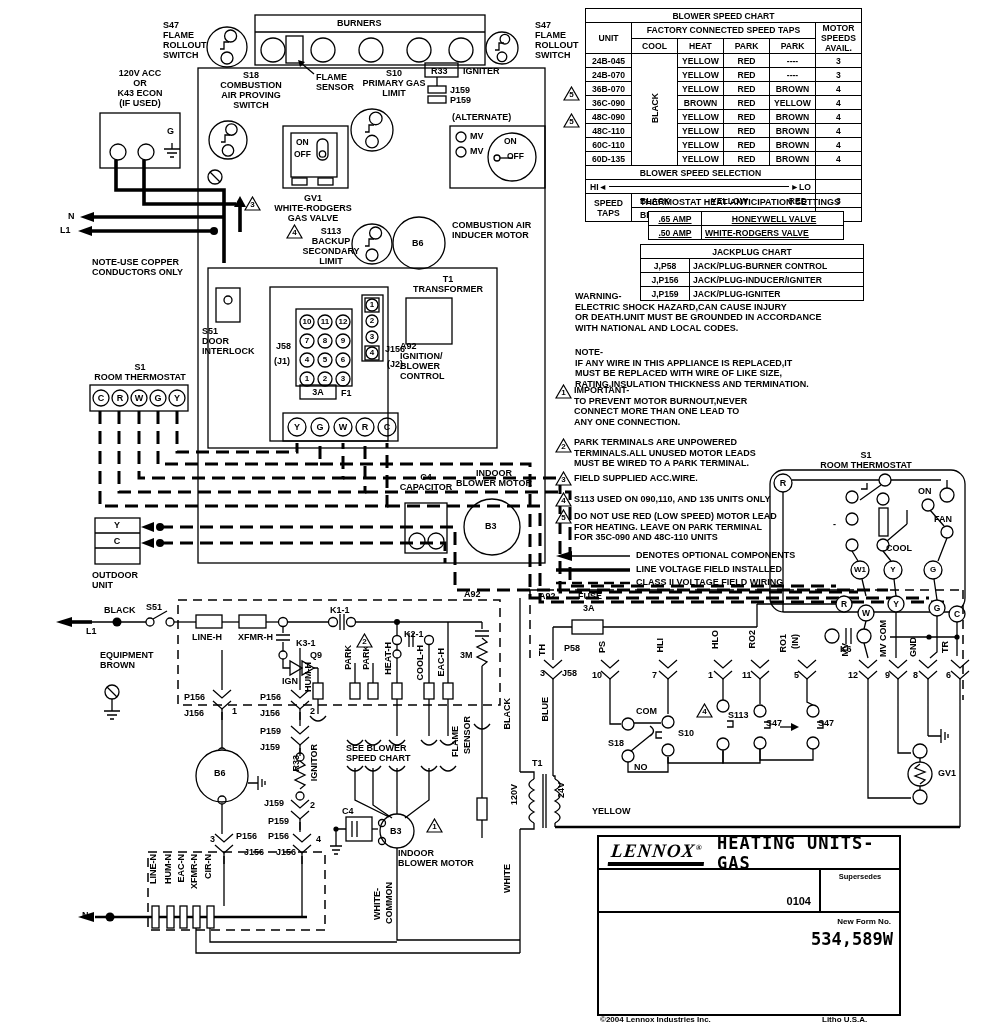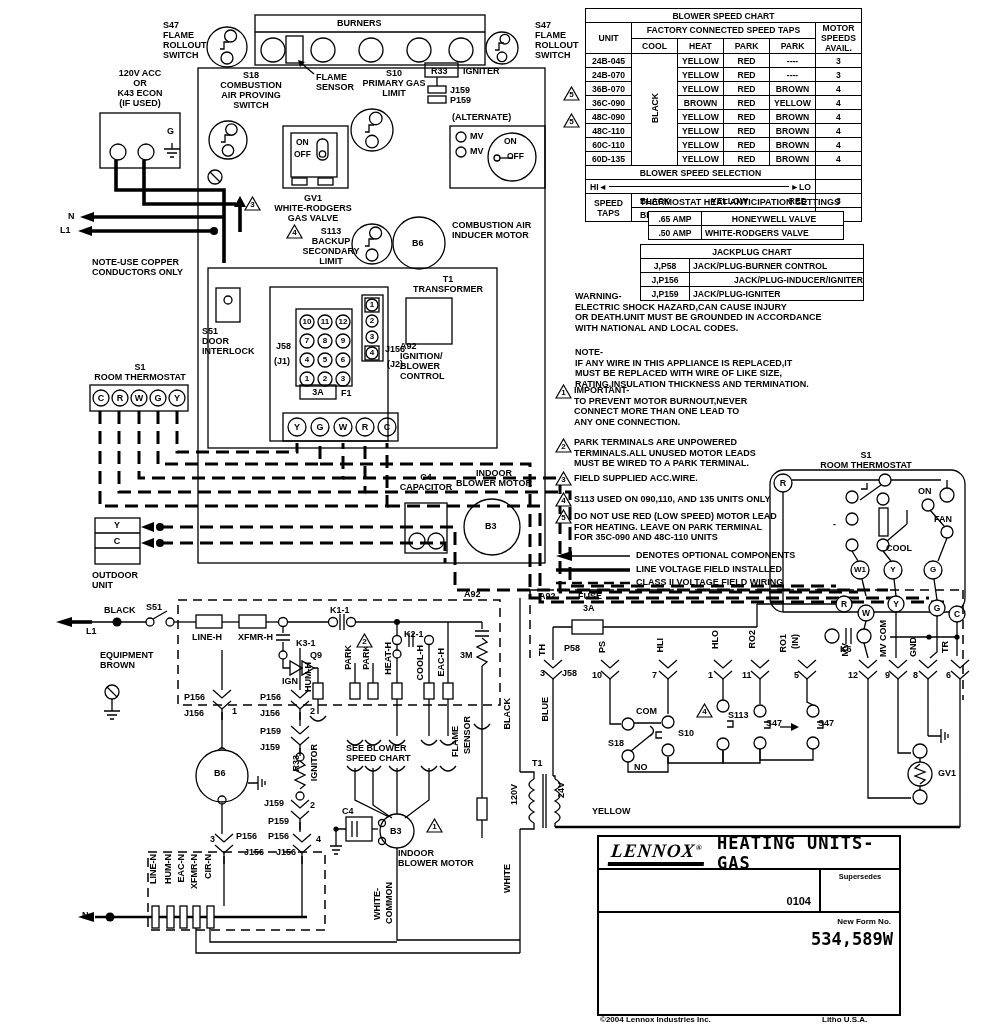--- a/index.html
+++ b/index.html
@@ -577,21 +577,21 @@
               </div>
             </td>
             <td>4</td>
           </tr>
         </tbody>
       </table>
     </div>
 
 <div class="note clbl" style="left:620px;top:197px;width:240px;">THERMOSTAT HEAT ANTICIPATION SETTINGS</div>
 <div id="anticipation">
-      <table class="cht" style="left: 648px; top: 211px;">
+      <table class="cht" style="left: 648px; top: 211px; text-decoration: underline;">
         <tbody>
           <tr>
             <td style="width:52px">.65 AMP</td>
             <td style="width:138px;text-align:center;padding-left:3px">HONEYWELL VALVE</td>
           </tr>
           <tr>
             <td style="width:52px">.50 AMP</td>
             <td style="width:138px;text-align:left;padding-left:3px">WHITE-RODGERS VALVE</td>
           </tr>
         </tbody>
@@ -603,21 +603,21 @@
         <tbody>
           <tr>
             <td colspan="2" style="width:218px">JACKPLUG CHART</td>
           </tr>
           <tr>
             <td style="width:48px">J,P58</td>
             <td style="width:170px;text-align:left;padding-left:3px">JACK/PLUG-BURNER CONTROL</td>
           </tr>
           <tr>
             <td style="width:48px">J,P156</td>
-            <td style="width:170px;text-align:right;padding-left:3px">JACK/PLUG-INDUCER/IGNITER</td>
+            <td style="width:170px;text-align:left;padding-left:3px">JACK/PLUG-INDUCER/IGNITER</td>
           </tr>
           <tr>
             <td style="width:48px">J,P159</td>
             <td style="width:170px;text-align:left;padding-left:3px">JACK/PLUG-IGNITER</td>
           </tr>
         </tbody>
       </table>
     </div>
 
 <div class="note" style="left:575px;top:291px;">WARNING-

